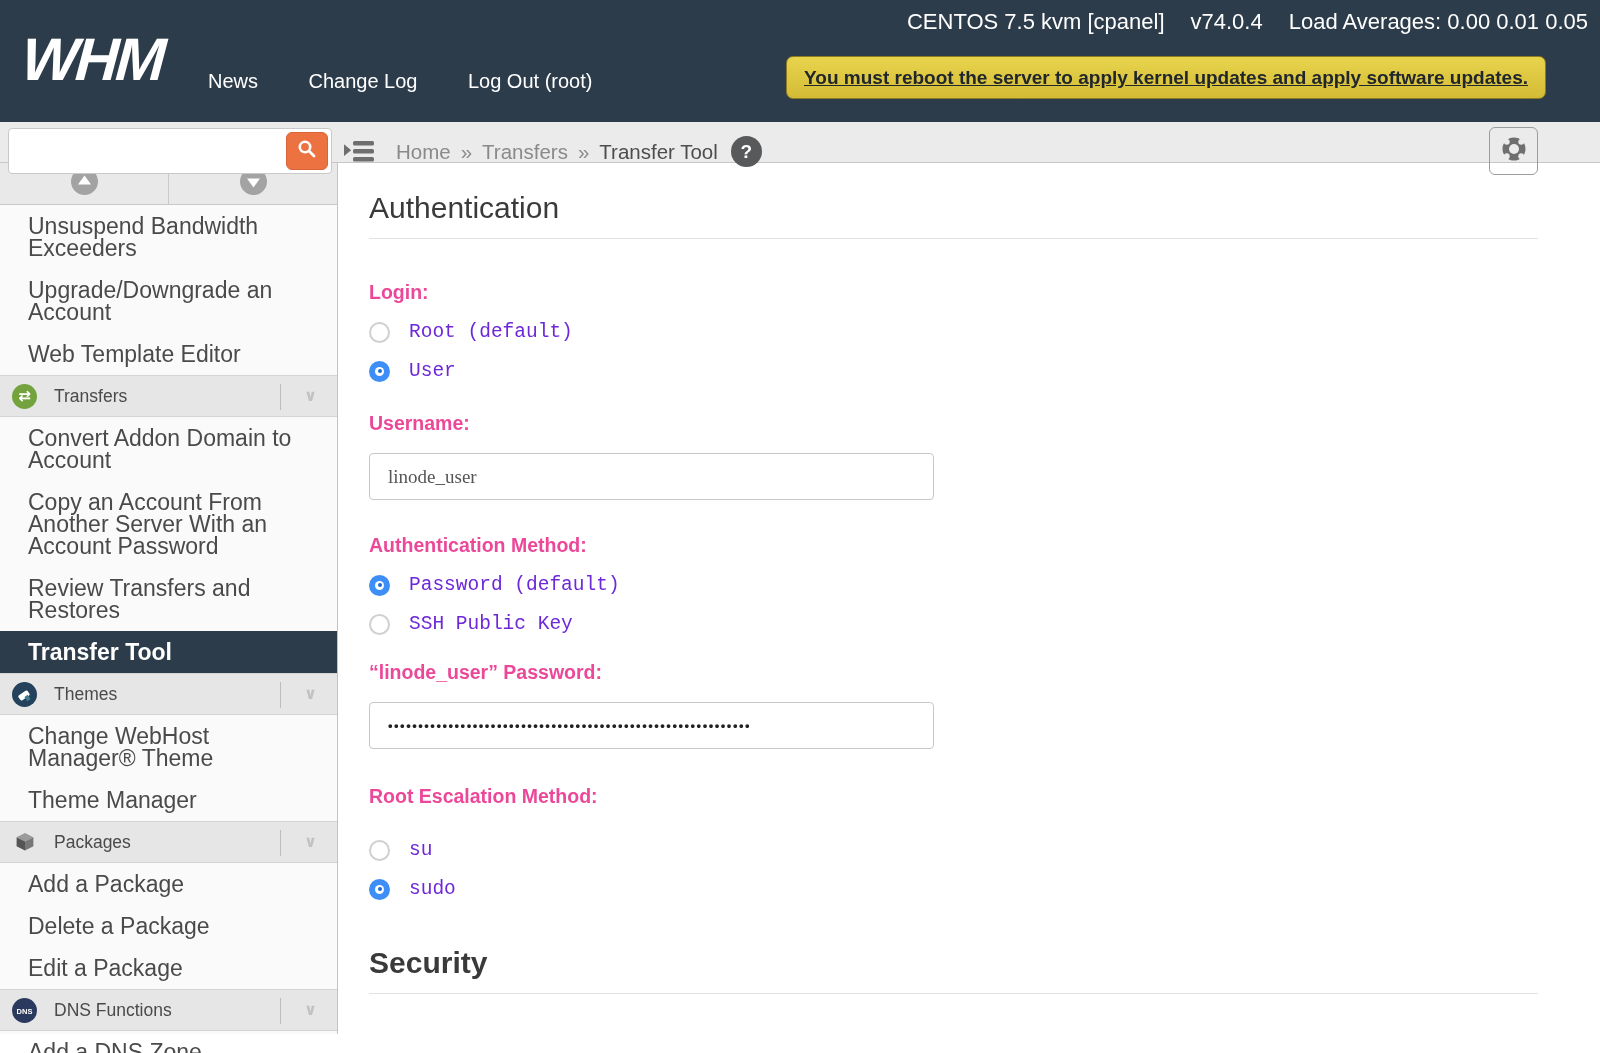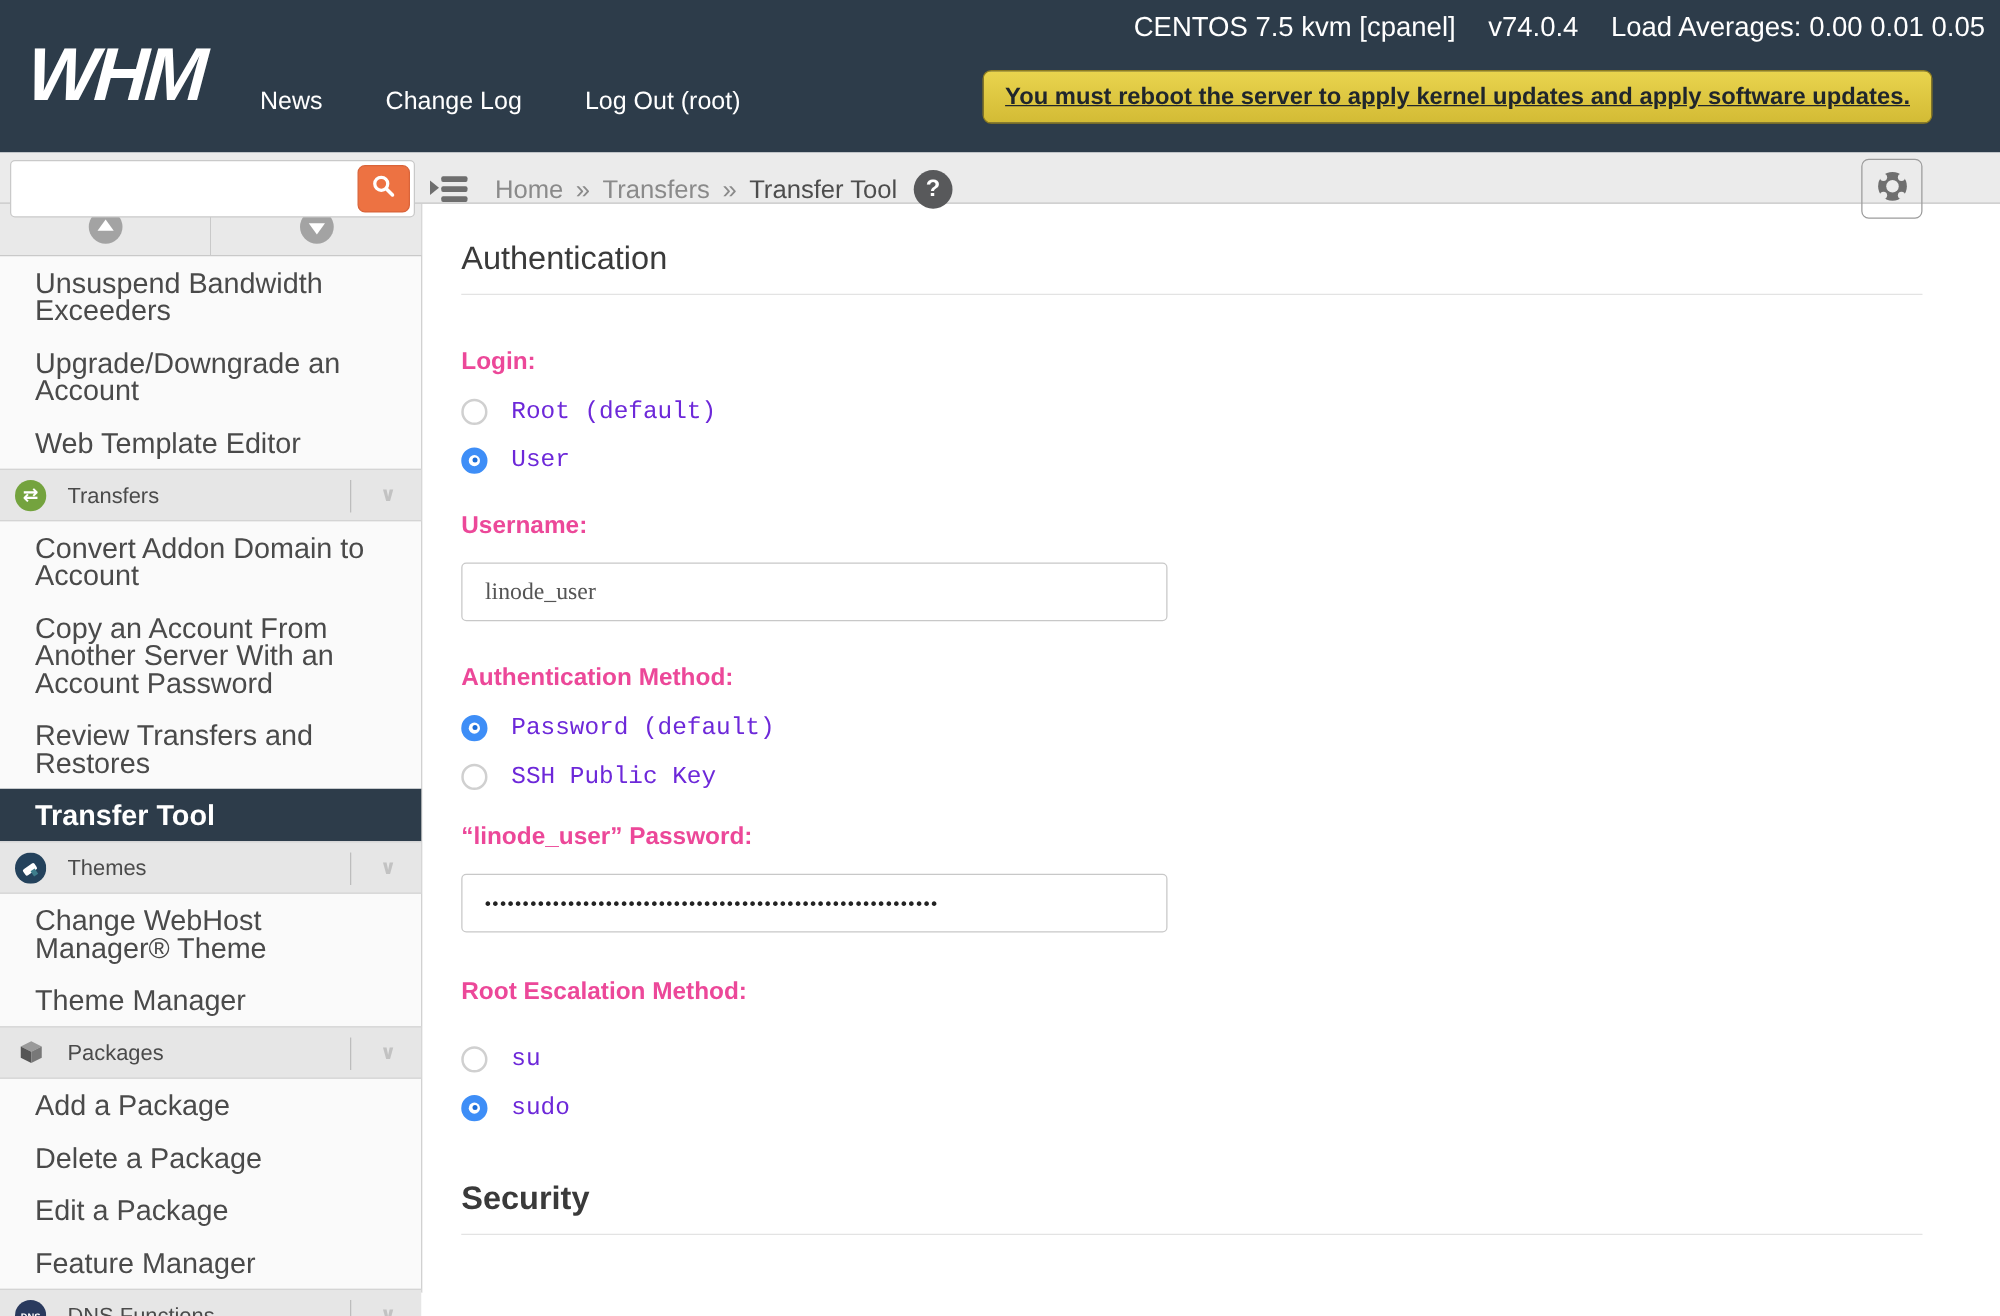--- a/index.html
+++ b/index.html
@@ -49,21 +49,21 @@
   .side-section { height:42px; background:#e6e6e6; border-top:1px solid #d4d4d4; border-bottom:1px solid #d4d4d4;
     display:flex; align-items:center; padding:0 12px; cursor:pointer; position:relative; }
   .side-section .s-label { font-size:17.5px; color:#4a4a4a; margin-left:17px; }
   .sec-div { position:absolute; right:56px; top:8px; width:1px; height:26px; background:#bdbdbd; }
   .sec-chev { position:absolute; right:20px; top:10px; color:#c2c2c2; font-size:16px; font-weight:700; }
   .circle-ic { width:25px; height:25px; border-radius:50%; flex:none; display:flex; align-items:center;
     justify-content:center; color:#fff; }
 
   
   .main { flex:1; background:#fff; padding:28px 62px 0 31px; }
-  .h-rule { font-size:26px; font-weight:400; color:#3a3a3a; padding-bottom:13px; border-bottom:1px solid #e3e3e3; }
+  .h-rule { font-size:30px; font-weight:400; color:#3a3a3a; padding-bottom:13px; border-bottom:1px solid #e3e3e3; }
   .fld-label { font-size:19.5px; font-weight:700; color:#ec4899; }
   .gap-lg { margin-top:42px; }
   .radio-row { display:flex; align-items:center; margin-top:17px; cursor:pointer; }
   .radio { width:21px; height:21px; border-radius:50%; border:2px solid #d0d0d0; background:#fff; position:relative; flex:none; }
   .radio.checked { border-color:#3e8ef7; background:#3e8ef7; }
   .radio.checked::before { content:''; position:absolute; inset:4px; border-radius:50%; background:#fff; }
   .radio.checked::after { content:''; position:absolute; inset:6.5px; border-radius:50%; background:#1b6cd6; }
   .radio-label { font-size:19.5px; color:#6d28d9; margin-left:19px;font-family:Liberation Mono, monospace; }
   .text-input { display:block; width:565px; height:47px; border:1px solid #c8c8c8; border-radius:4px;
     padding:0 18px; font-size:19px; color:#555; margin-top:8px; outline:none;
@@ -187,21 +187,20 @@
                 <polygon points="17,6 10,9.5 10,17 17,13.5" fill="#787878"></polygon>
               </svg>
             </span>
             <span class="s-label">Packages</span>
             <span class="sec-div"></span>
             <span class="sec-chev">∨</span>
           </div>
           <div class="side-item">Add a Package</div>
           <div class="side-item">Delete a Package</div>
           <div class="side-item">Edit a Package</div>
-          <div class="side-item">Feature Manager</div>
           <div class="side-section">
             <span class="circle-ic">
               <svg width="25" height="25" viewBox="0 0 25 25">
                 <circle cx="12.5" cy="12.5" r="12.5" fill="#2a3a5e"></circle>
                 <text x="12.5" y="16" text-anchor="middle" font-size="7.5" font-weight="bold" fill="#fff" font-family="Liberation Sans, sans-serif">DNS</text>
               </svg>
             </span>
             <span class="s-label">DNS Functions</span>
             <span class="sec-div"></span>
             <span class="sec-chev">∨</span>

